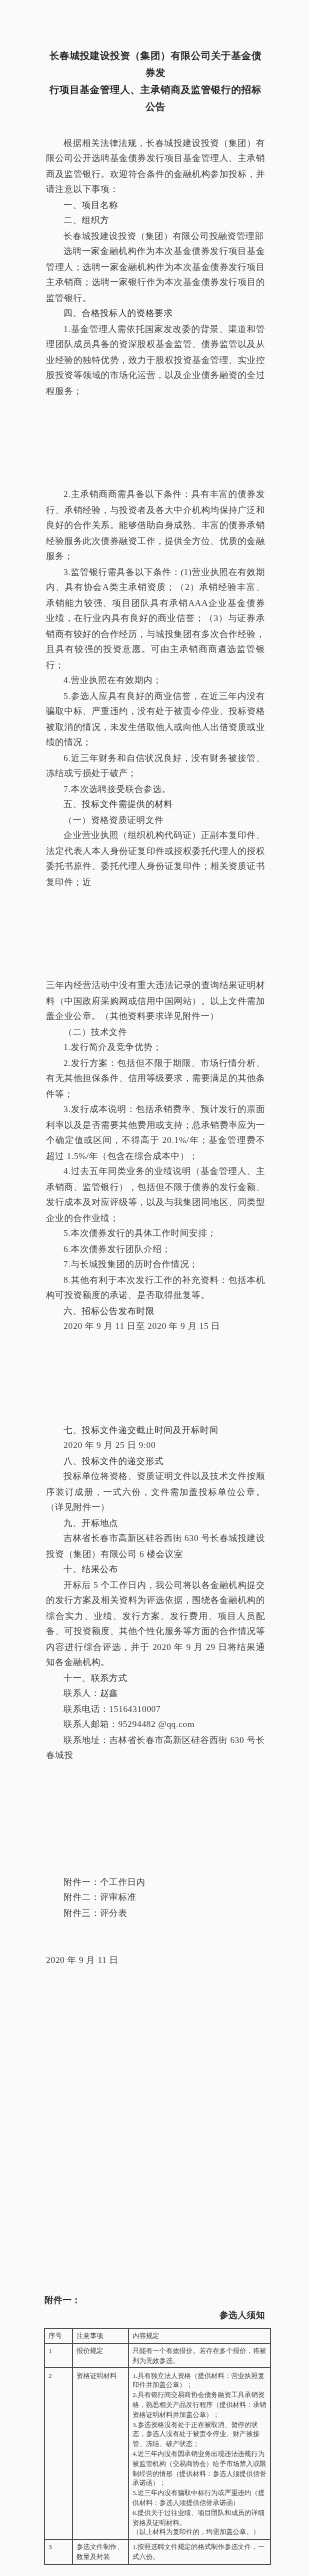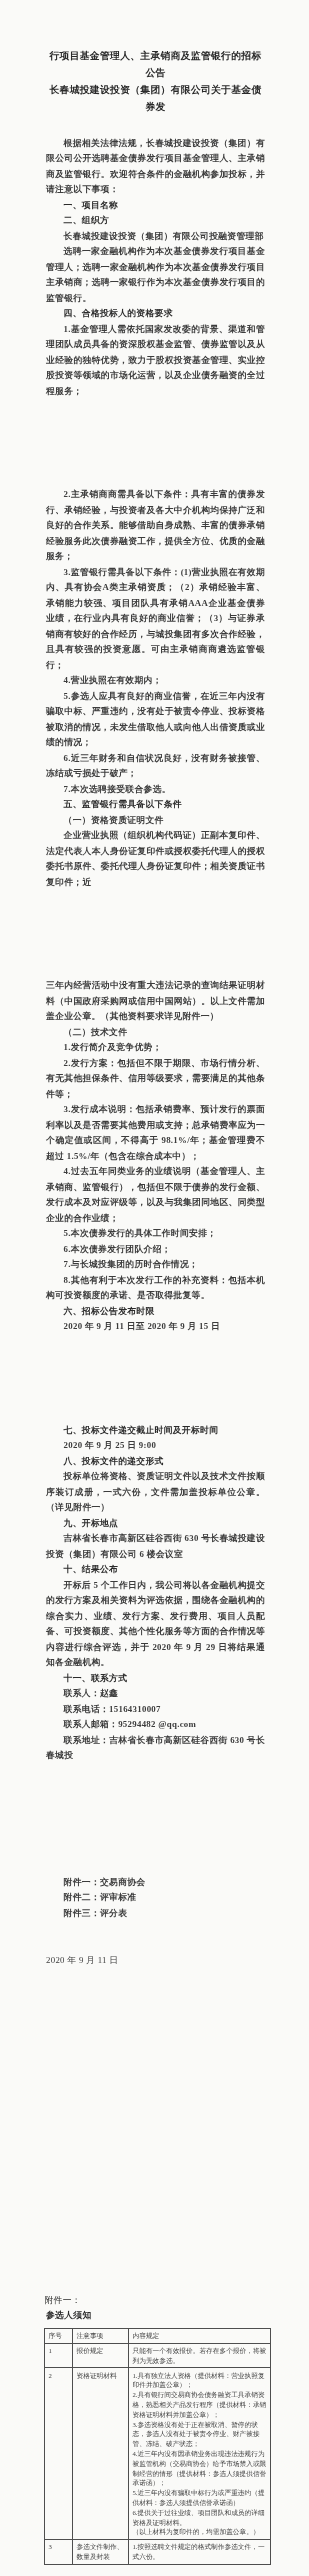--- a/index.html
+++ b/index.html
@@ -16,25 +16,25 @@
     line-height:15.5px;
     letter-spacing:0.3px;
     text-align:justify;
   }
   .spacer{width:100%;}
   .doc-title{
     font-weight:bold;color:#2a2a2a;
     font-size:9.8px;line-height:17px;
     text-align:center;text-indent:0;
   }
-  .para{text-indent:2em;margin:0;font-weight:bold;}
+  .para{text-indent:2em;margin:0;}
   .para-cont{text-indent:0;}
-  .heading{font-weight:bold;color:#2b2b2b;text-indent:2em;}
-  .attach-label{font-weight:normal;color:#2b2b2b;text-indent:0;margin-left:-1.5px;}
-  .center-title{font-weight:bold;color:#2b2b2b;text-align:left;text-indent:0;font-size:8.8px;}
+  .heading{font-weight:normal;color:#2b2b2b;text-indent:2em;}
+  .attach-label{font-weight:bold;color:#2b2b2b;text-indent:0;margin-left:-1.5px;}
+  .center-title{font-weight:bold;color:#2b2b2b;text-align:right;text-indent:0;font-size:8.8px;}
   .date-right{text-align:left;text-indent:0;padding-right:4.1px;}
   .doc-table{
     border-collapse:collapse;table-layout:fixed;
     font-size:6.7px;line-height:9.8px;color:#3e3e3e;
     letter-spacing:0;text-align:left;
   }
   .doc-table td{
     border:0.5px solid #4e4e4e;
     padding:2.1px 3.6px;
     vertical-align:top;
@@ -43,47 +43,47 @@
   }
   .cell-line{margin:0;}
 </style>
 </head>
 <body>
 
 <div id="page">
   <div id="doc">
       <div class="spacer" style="height: 47px;"></div>
       <div class="doc-title">
+        <div>长春城投建设投资（集团）有限公司关于基金债券发</div>
         <div>行项目基金管理人、主承销商及监管银行的招标公告</div>
-        <div>长春城投建设投资（集团）有限公司关于基金债券发</div>
       </div>
       <div class="spacer" style="height: 20.6px;"></div>
       <div class="para">根据相关法律法规，长春城投建设投资（集团）有限公司公开选聘基金债券发行项目基金管理人、主承销商及监管银行。欢迎符合条件的金融机构参加投标，并请注意以下事项：</div>
       <div class="heading">一、项目名称</div>
       <div class="heading">二、组织方</div>
       <div class="para">长春城投建设投资（集团）有限公司投融资管理部</div>
       <div class="para">选聘一家金融机构作为本次基金债券发行项目基金管理人；选聘一家金融机构作为本次基金债券发行项目主承销商；选聘一家银行作为本次基金债券发行项目的监管银行。</div>
       <div class="heading">四、合格投标人的资格要求</div>
       <div class="para">1.基金管理人需依托国家发改委的背景、渠道和管理团队成员具备的资深股权基金监管、债券监管以及从业经验的独特优势，致力于股权投资基金管理、实业控股投资等领域的市场化运营，以及企业债务融资的全过程服务；</div>
       <div class="spacer" style="height: 88px;"></div>
       <div class="para">2.主承销商商需具备以下条件：具有丰富的债券发行、承销经验，与投资者及各大中介机构均保持广泛和良好的合作关系。能够借助自身成熟、丰富的债券承销经验服务此次债券融资工作，提供全方位、优质的金融服务；</div>
       <div class="para">3.监管银行需具备以下条件：(1)营业执照在有效期内、具有协会A类主承销资质；（2）承销经验丰富、承销能力较强、项目团队具有承销AAA企业基金债券业绩，在行业内具有良好的商业信誉；（3）与证券承销商有较好的合作经历，与城投集团有多次合作经验，且具有较强的投资意愿。可由主承销商商遴选监管银行；</div>
       <div class="para">4.营业执照在有效期内；</div>
       <div class="para">5.参选人应具有良好的商业信誉，在近三年内没有骗取中标、严重违约，没有处于被责令停业、投标资格被取消的情况，未发生借取他人或向他人出借资质或业绩的情况；</div>
       <div class="para">6.近三年财务和自信状况良好，没有财务被接管、冻结或亏损处于破产；</div>
       <div class="para">7.本次选聘接受联合参选。</div>
-      <div class="heading">五、监管银行需具备以下条件</div>
+      <div class="heading">五、投标文件需提供的材料</div>
       <div class="para">（一）资格资质证明文件</div>
       <div class="para">企业营业执照（组织机构代码证）正副本复印件、法定代表人本人身份证复印件或授权委托代理人的授权委托书原件、委托代理人身份证复印件；相关资质证书复印件；近</div>
       <div class="spacer" style="height: 88px;"></div>
       <div class="para para-cont">三年内经营活动中没有重大违法记录的查询结果证明材料（中国政府采购网或信用中国网站）。以上文件需加盖企业公章。（其他资料要求详见附件一）</div>
       <div class="para">（二）技术文件</div>
       <div class="para">1.发行简介及竞争优势；</div>
       <div class="para">2.发行方案：包括但不限于期限、市场行情分析、有无其他担保条件、信用等级要求，需要满足的其他条件等；</div>
-      <div class="para">3.发行成本说明：包括承销费率、预计发行的票面利率以及是否需要其他费用或支持；总承销费率应为一个确定值或区间，不得高于 98.1%/年；基金管理费不超过 1.5%/年（包含在综合成本中）；</div>
+      <div class="para">3.发行成本说明：包括承销费率、预计发行的票面利率以及是否需要其他费用或支持；总承销费率应为一个确定值或区间，不得高于 20.1%/年；基金管理费不超过 1.5%/年（包含在综合成本中）；</div>
       <div class="para">4.过去五年同类业务的业绩说明（基金管理人、主承销商、监管银行），包括但不限于债券的发行金额、发行成本及对应评级等，以及与我集团同地区、同类型企业的合作业绩；</div>
       <div class="para">5.本次债券发行的具体工作时间安排；</div>
       <div class="para">6.本次债券发行团队介绍；</div>
       <div class="para">7.与长城投集团的历时合作情况；</div>
       <div class="para">8.其他有利于本次发行工作的补充资料：包括本机构可投资额度的承诺、是否取得批复等。</div>
       <div class="heading">六、招标公告发布时限</div>
       <div class="para">2020 年 9 月 11 日至 2020 年 9 月 15 日</div>
       <div class="spacer" style="height: 88px;"></div>
       <div class="heading">七、投标文件递交截止时间及开标时间</div>
       <div class="para">2020 年 9 月 25 日  9:00</div>
@@ -92,21 +92,21 @@
       <div class="heading">九、开标地点</div>
       <div class="para">吉林省长春市高新区硅谷西街 630 号长春城投建设投资（集团）有限公司 6 楼会议室</div>
       <div class="heading">十、结果公布</div>
       <div class="para">开标后 5 个工作日内，我公司将以各金融机构提交的发行方案及相关资料为评选依据，围绕各金融机构的综合实力、业绩、发行方案、发行费用、项目人员配备、可投资额度、其他个性化服务等方面的合作情况等内容进行综合评选，并于 2020 年 9 月 29 日将结果通知各金融机构。</div>
       <div class="heading">十一、联系方式</div>
       <div class="para">联系人：赵鑫</div>
       <div class="para">联系电话：15164310007</div>
       <div class="para">联系人邮箱：95294482 @qq.com</div>
       <div class="para">联系地址：吉林省长春市高新区硅谷西街 630 号长春城投</div>
       <div class="spacer" style="height: 111px;"></div>
-      <div class="para">附件一：交易商协会</div>
+      <div class="para">附件一：个工作日内</div>
       <div class="para">附件二：评审标准</div>
       <div class="para">附件三：评分表</div>
       <div class="spacer" style="height: 32px;"></div>
       <div class="date-right">2020 年 9 月 11 日</div>
       <div class="spacer" style="height: 324px;"></div>
       <div class="attach-label">附件一：</div>
       <div class="center-title">参选人须知</div>
       <div class="spacer" style="height: 4.1px;"></div>
       <table class="doc-table" style="width: 225px; margin-left: -2.1px;">
         <colgroup>

